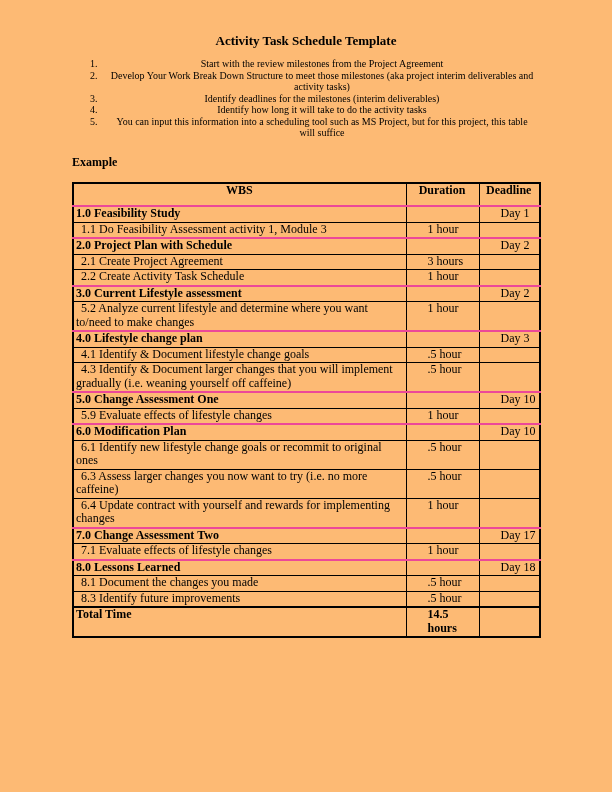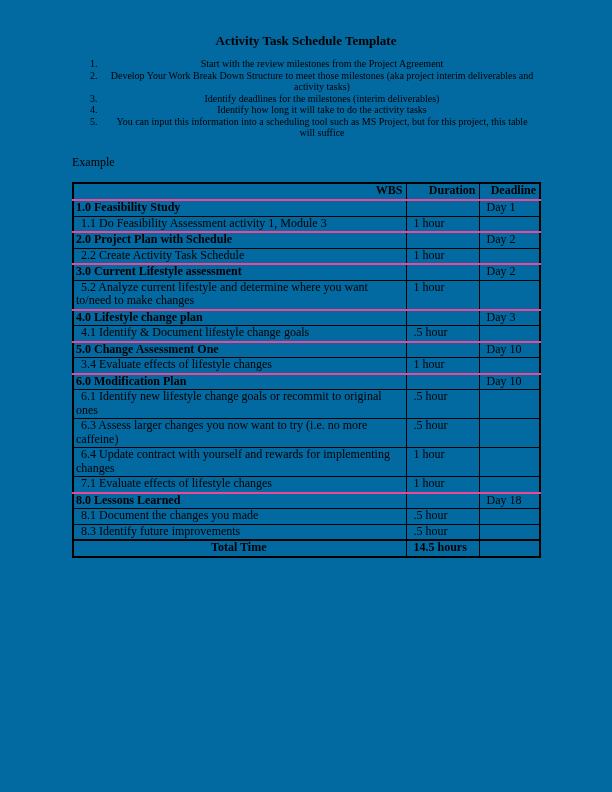--- a/index.html
+++ b/index.html
@@ -1,51 +1,51 @@
 <!DOCTYPE html>
 <html><head>
 <meta charset="utf-8">
 <style>
   * { box-sizing: border-box; }
   html, body { margin: 0; padding: 0; background: #ffffff; }
   .page {
-    width: 612px; height: 792px; background: #0369a1; color: #000000;
+    width: 612px; height: 792px; background: #fdba74; color: #000000;
     font-family: "Liberation Serif", serif; overflow: hidden; position: relative;
   }
   .doc-title {
     margin: 0; padding-top: 33px; text-align: center;
     font-size: 13px; font-weight: bold; line-height: 15px;
   }
   .instructions {
     margin: 10px 0 0 90px; width: 446px;
     font-size: 10px; line-height: 11.5px;
   }
   .instr-item { display: flex; }
   .instr-num { flex: none; width: 18px; }
   .instr-text { flex: 1; text-align: center; }
   .example-heading {
-    margin: 16px 0 0 72px; font-size: 12px; font-weight: normal; line-height: 14px;
+    margin: 16px 0 0 72px; font-size: 12px; font-weight: bold; line-height: 14px;
   }
   table.schedule {
     border-collapse: collapse; table-layout: fixed;
     margin: 13px 0 0 72px; width: 467px;
     font-size: 12px; line-height: 13.5px;
     border: 2px solid #000;
   }
   .schedule th, .schedule td {
     border: 1px solid #000; vertical-align: top;
     padding: 0 3px 1px 2px; overflow: hidden;
   }
-  .schedule th { font-weight: bold; text-align: right; padding-bottom: 2px; }
+  .schedule th { font-weight: bold; text-align: center; padding-bottom: 8px; }
   .schedule tr.section-row td { border-top: 2px solid #ec4899; }
   .schedule tr.section-row td.wbs-cell { font-weight: bold; }
   .schedule td.wbs-sub { text-indent: 5px; }
-  .schedule td.dur-cell, .schedule td.dl-cell { padding-left: 7px; margin-left: 20px; }
+  .schedule td.dur-cell, .schedule td.dl-cell { padding-left: 21px; margin-left: 20px; }
   .schedule tr.total-row td { border-top: 2px solid #000; font-weight: bold; }
-  .schedule tr.total-row td.total-label { text-align: center; padding-right: 4px; }
+  .schedule tr.total-row td.total-label { text-align: left; padding-right: 4px; }
 </style>
 </head>
 <body>
 
 <div class="page">
 
   <h1 class="doc-title">Activity Task Schedule Template</h1>
 
   <div class="instructions">
       <div class="instr-item">
@@ -95,20 +95,25 @@
           <td class="wbs-cell wbs-sub">1.1 Do Feasibility Assessment activity 1, Module 3</td>
           <td class="dur-cell">1 hour</td>
           <td class="dl-cell"></td>
         </tr>
         <tr class="section-row">
           <td class="wbs-cell">2.0 Project Plan with Schedule</td>
           <td class="dur-cell"></td>
           <td class="dl-cell">Day 2</td>
         </tr>
         <tr class="task-row">
+          <td class="wbs-cell wbs-sub">2.1 Create Project Agreement</td>
+          <td class="dur-cell">3 hours</td>
+          <td class="dl-cell"></td>
+        </tr>
+        <tr class="task-row">
           <td class="wbs-cell wbs-sub">2.2 Create Activity Task Schedule</td>
           <td class="dur-cell">1 hour</td>
           <td class="dl-cell"></td>
         </tr>
         <tr class="section-row">
           <td class="wbs-cell">3.0 Current Lifestyle assessment</td>
           <td class="dur-cell"></td>
           <td class="dl-cell">Day 2</td>
         </tr>
         <tr class="task-row">
@@ -119,27 +124,32 @@
         <tr class="section-row">
           <td class="wbs-cell">4.0 Lifestyle change plan</td>
           <td class="dur-cell"></td>
           <td class="dl-cell">Day 3</td>
         </tr>
         <tr class="task-row">
           <td class="wbs-cell wbs-sub">4.1 Identify &amp; Document  lifestyle change goals</td>
           <td class="dur-cell">.5 hour</td>
           <td class="dl-cell"></td>
         </tr>
+        <tr class="task-row">
+          <td class="wbs-cell wbs-sub">4.3 Identify &amp; Document larger changes that you will implement gradually (i.e. weaning yourself off caffeine)</td>
+          <td class="dur-cell">.5 hour</td>
+          <td class="dl-cell"></td>
+        </tr>
         <tr class="section-row">
           <td class="wbs-cell">5.0 Change Assessment One</td>
           <td class="dur-cell"></td>
           <td class="dl-cell">Day 10</td>
         </tr>
         <tr class="task-row">
-          <td class="wbs-cell wbs-sub">3.4 Evaluate effects of  lifestyle changes</td>
+          <td class="wbs-cell wbs-sub">5.9 Evaluate effects of  lifestyle changes</td>
           <td class="dur-cell">1 hour</td>
           <td class="dl-cell"></td>
         </tr>
         <tr class="section-row">
           <td class="wbs-cell">6.0 Modification Plan</td>
           <td class="dur-cell"></td>
           <td class="dl-cell">Day 10</td>
         </tr>
         <tr class="task-row">
           <td class="wbs-cell wbs-sub">6.1 Identify new lifestyle change goals or recommit to original ones</td>
@@ -148,20 +158,25 @@
         </tr>
         <tr class="task-row">
           <td class="wbs-cell wbs-sub">6.3  Assess larger changes you now want to try (i.e. no more caffeine)</td>
           <td class="dur-cell">.5 hour</td>
           <td class="dl-cell"></td>
         </tr>
         <tr class="task-row">
           <td class="wbs-cell wbs-sub">6.4 Update contract with yourself and rewards for implementing changes</td>
           <td class="dur-cell">1 hour</td>
           <td class="dl-cell"></td>
+        </tr>
+        <tr class="section-row">
+          <td class="wbs-cell">7.0 Change Assessment Two</td>
+          <td class="dur-cell"></td>
+          <td class="dl-cell">Day 17</td>
         </tr>
         <tr class="task-row">
           <td class="wbs-cell wbs-sub">7.1 Evaluate effects of  lifestyle changes</td>
           <td class="dur-cell">1 hour</td>
           <td class="dl-cell"></td>
         </tr>
         <tr class="section-row">
           <td class="wbs-cell">8.0 Lessons Learned</td>
           <td class="dur-cell"></td>
           <td class="dl-cell">Day 18</td>

